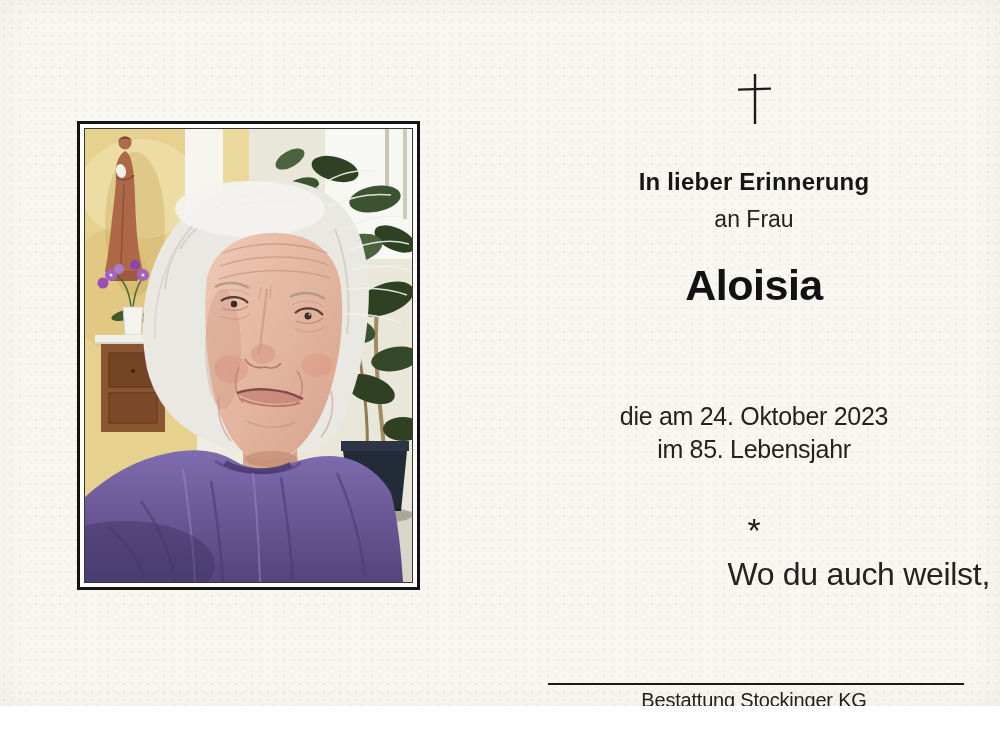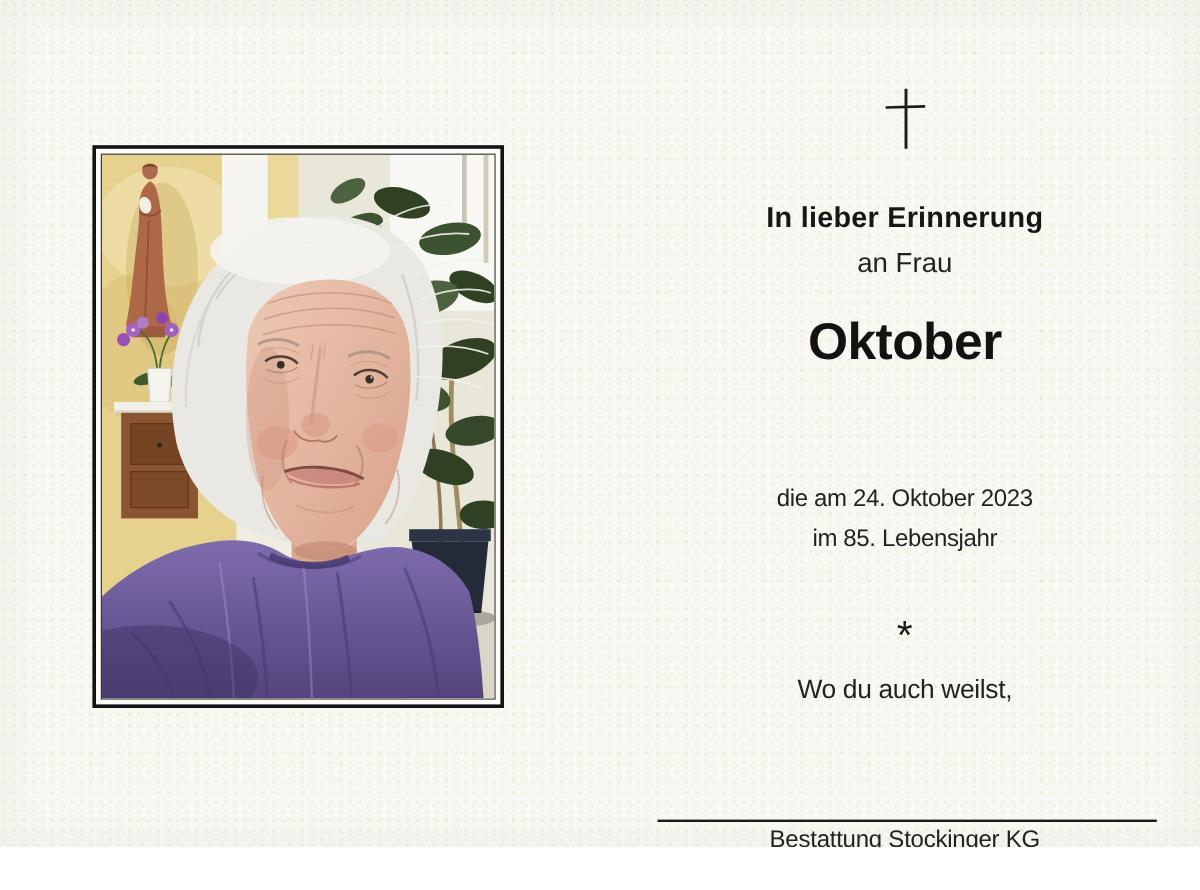--- a/index.html
+++ b/index.html
@@ -32,23 +32,23 @@
   
   .right-col { position:absolute; left:518px; top:0; width:472px; height:742px; }
   .line-abs { position:absolute; left:0; width:100%; text-align:center; }
 
   .cross-wrap { top:72px; }
   .hdr  { top:168px; font-size:24px; font-weight:bold; letter-spacing:.2px; color:#161616; }
   .salu { top:206px; font-size:23px; color:#24221f; }
   .name { font-size:43px; font-weight:bold; letter-spacing:-.5px; color:#121212; }
   .name1 { top:261px; }
   .name2 { top:316px; }
-  .passing { top:400px; font-size:20px; line-height:33px; letter-spacing:-.3px; color:#242220; }
+  .passing { top:400px; font-size:25px; line-height:33px; letter-spacing:-.3px; color:#242220; }
   .star { top:511px; font-size:34px; color:#1c1b19; }
-  .verse { top:559px; font-size:22px; line-height:31px; letter-spacing:-.3px; color:#242220; }
+  .verse { top:559px; font-size:32px; line-height:31px; letter-spacing:-.3px; color:#242220;text-align:right; }
   .divider { position:absolute; left:30px; right:26px; top:683px; border-top:2px solid #1c1b19; }
   .funeral { top:689px; font-size:20px; letter-spacing:-.2px; color:#242220; }
 </style>
 </head>
 <body>
 
 <div class="card">
 
   <div class="photo-frame">
     <div class="photo-inner">
@@ -211,21 +211,21 @@
       <svg width="56" height="56" viewBox="0 0 56 56">
         <line x1="29" y1="2" x2="29" y2="52" stroke="#1b1b1b" stroke-width="2.4"></line>
         <line x1="12" y1="17.6" x2="45" y2="16.6" stroke="#1b1b1b" stroke-width="2.2"></line>
       </svg>
     </div>
 
     <div class="line-abs hdr">In lieber Erinnerung</div>
 
     <div class="line-abs salu">an Frau</div>
 
-    <div class="line-abs name name1">Oktober</div>
+    <div class="line-abs name name1">Aloisia</div>
 
     <div class="line-abs passing">
       <div>die am 24. Oktober 2023</div>
       <div>im 85. Lebensjahr</div>
     </div>
 
     <div class="line-abs star">*</div>
 
     <div class="line-abs verse">
       <div>Wo du auch weilst,</div>

